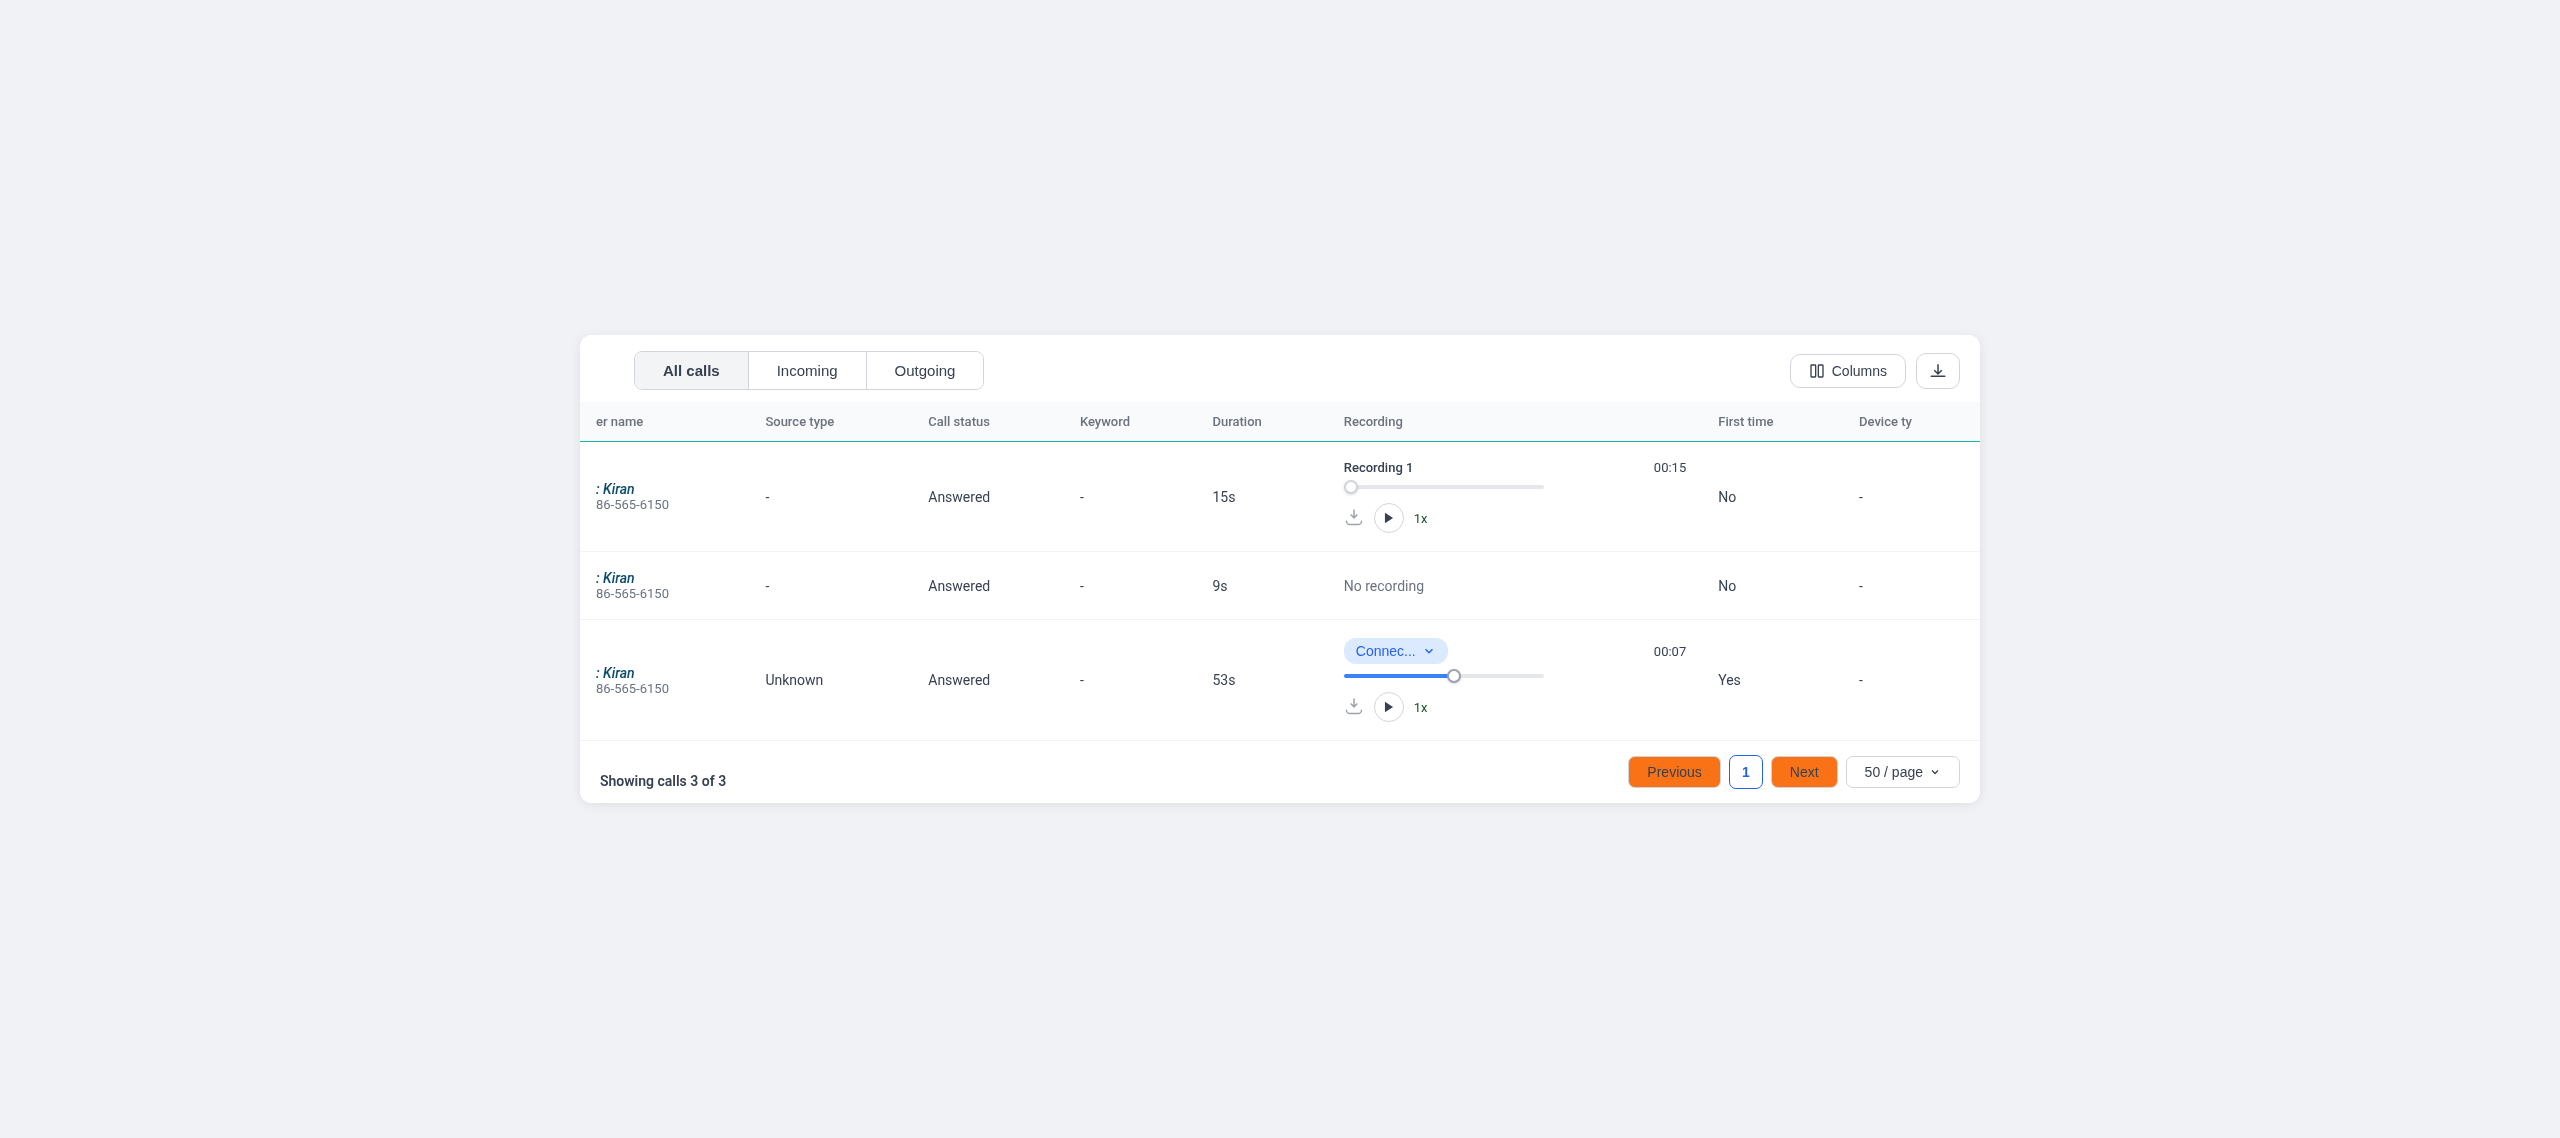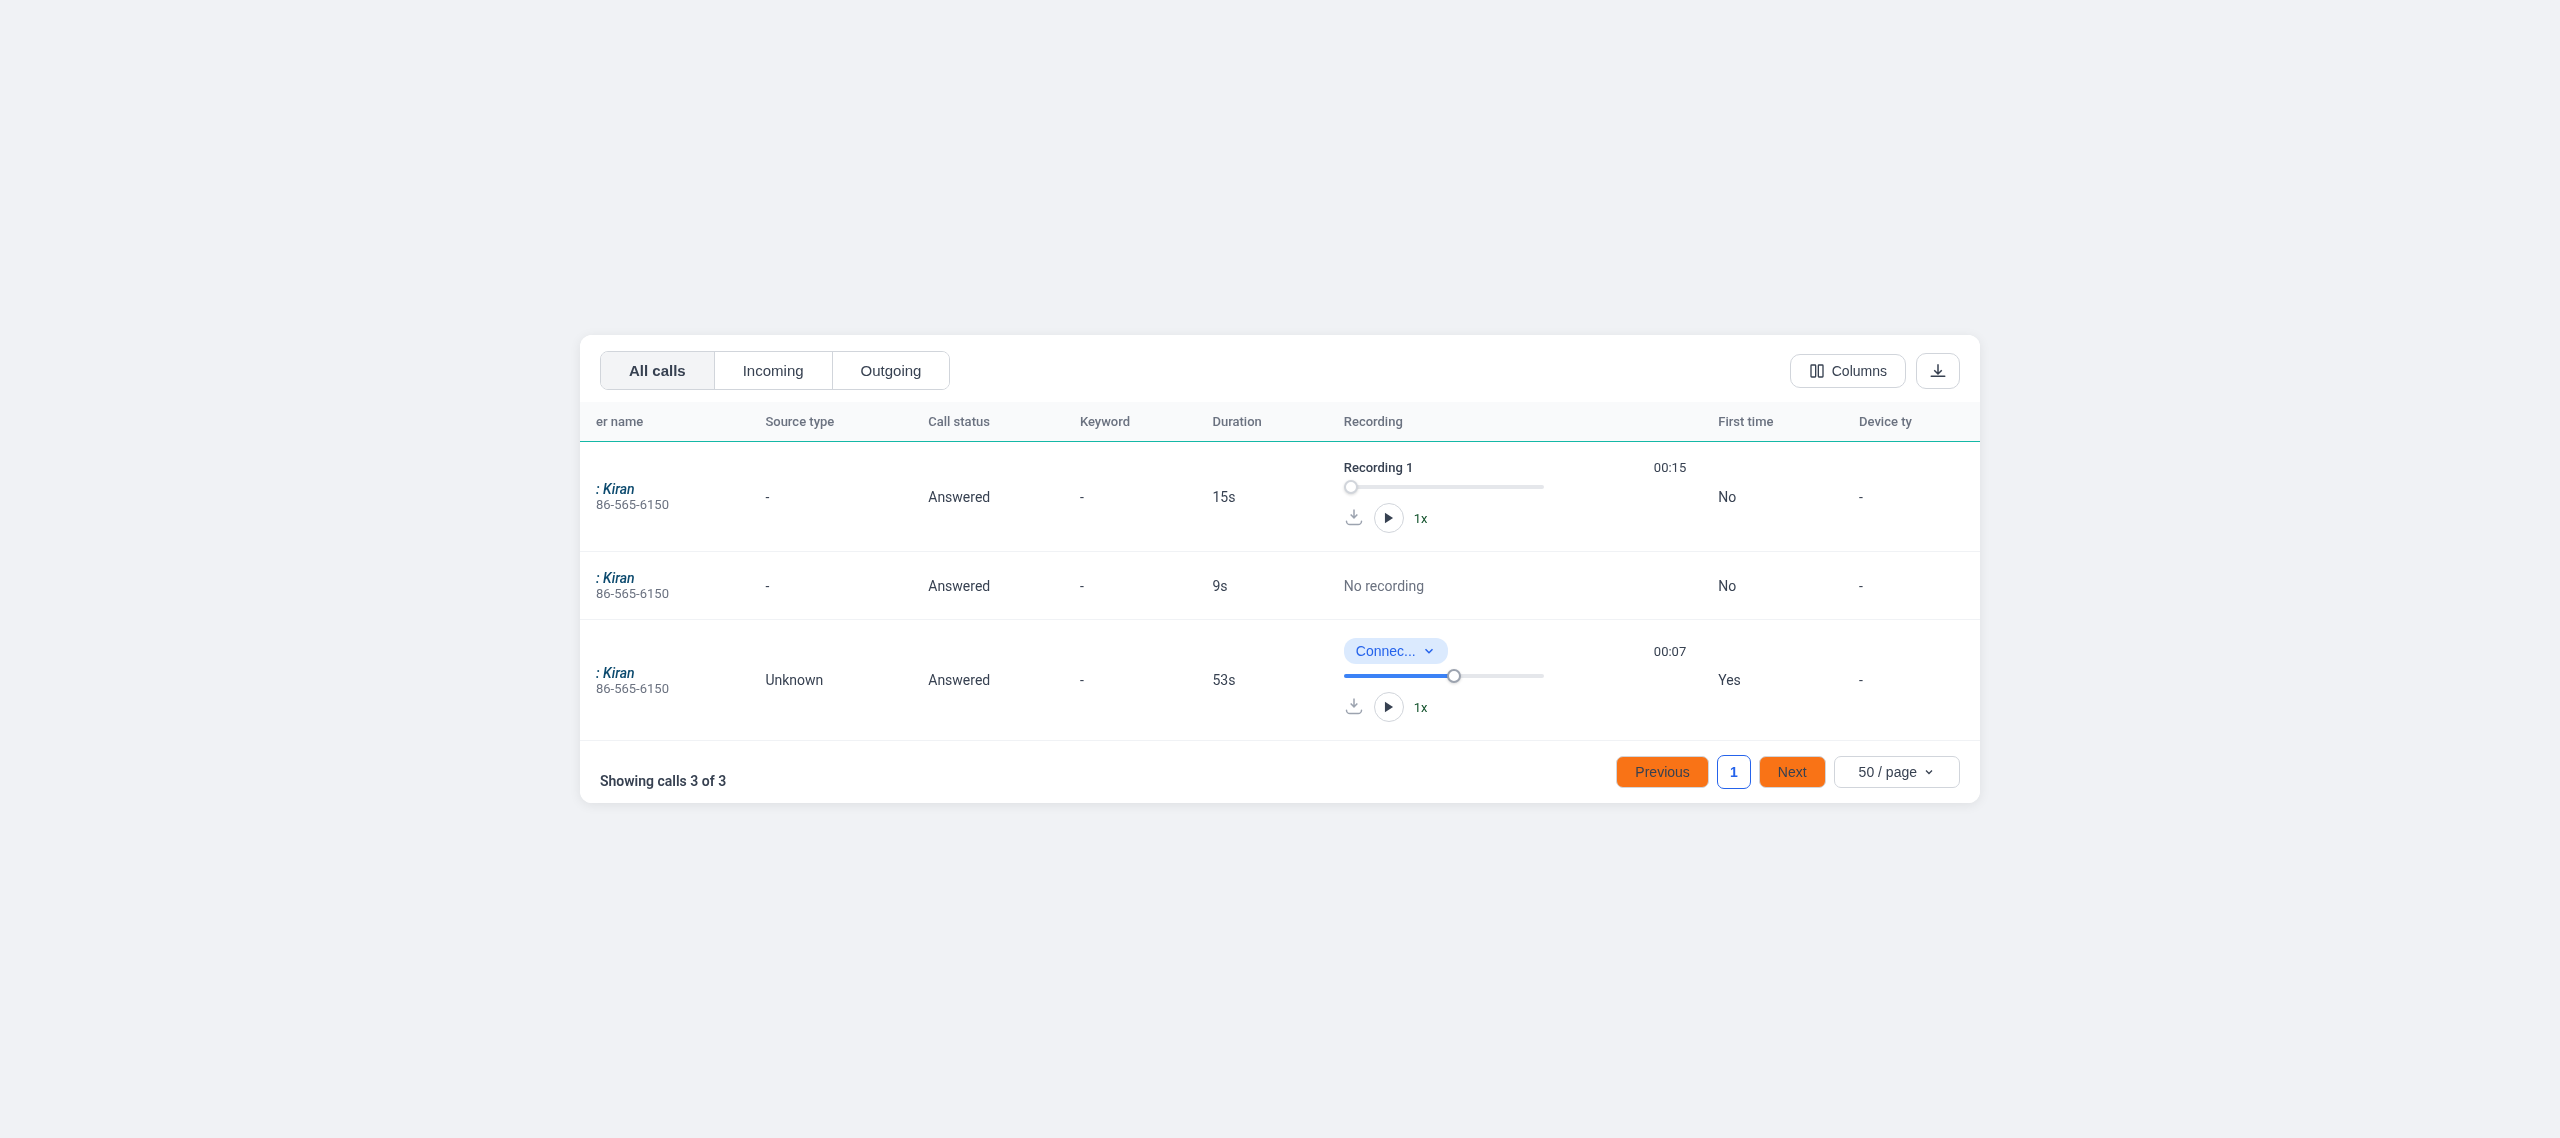--- a/index.html
+++ b/index.html
@@ -25,20 +25,21 @@
       justify-content: space-between;
       padding: 16px 20px 0 20px;
       background: #fff;
     }
     .tab-group {
       display: flex;
       gap: 0;
       border: 1.5px solid #d1d5db;
       border-radius: 8px;
       overflow: hidden;
+      margin-left: 34px;
     }
     .tab-btn {
       padding: 10px 28px;
       font-size: 15px;
       font-weight: 500;
       border: none;
       background: #fff;
       cursor: pointer;
       color: #374151;
       transition: background 0.15s;
@@ -202,21 +203,21 @@
       justify-content: center;
       border: 1.5px solid #2563eb;
       border-radius: 7px;
       background: #fff;
       font-size: 14px;
       color: #2563eb;
       font-weight: 600;
       cursor: pointer;
     }
     .per-page-btn {
-      padding: 7px 24px;
+      padding: 7px 18px;
       border: 1.5px solid #d1d5db;
       border-radius: 7px;
       background: #fff;
       font-size: 14px;
       color: #374151;
       cursor: pointer;
       display: flex;
       align-items: center;
       gap: 6px;
     }

